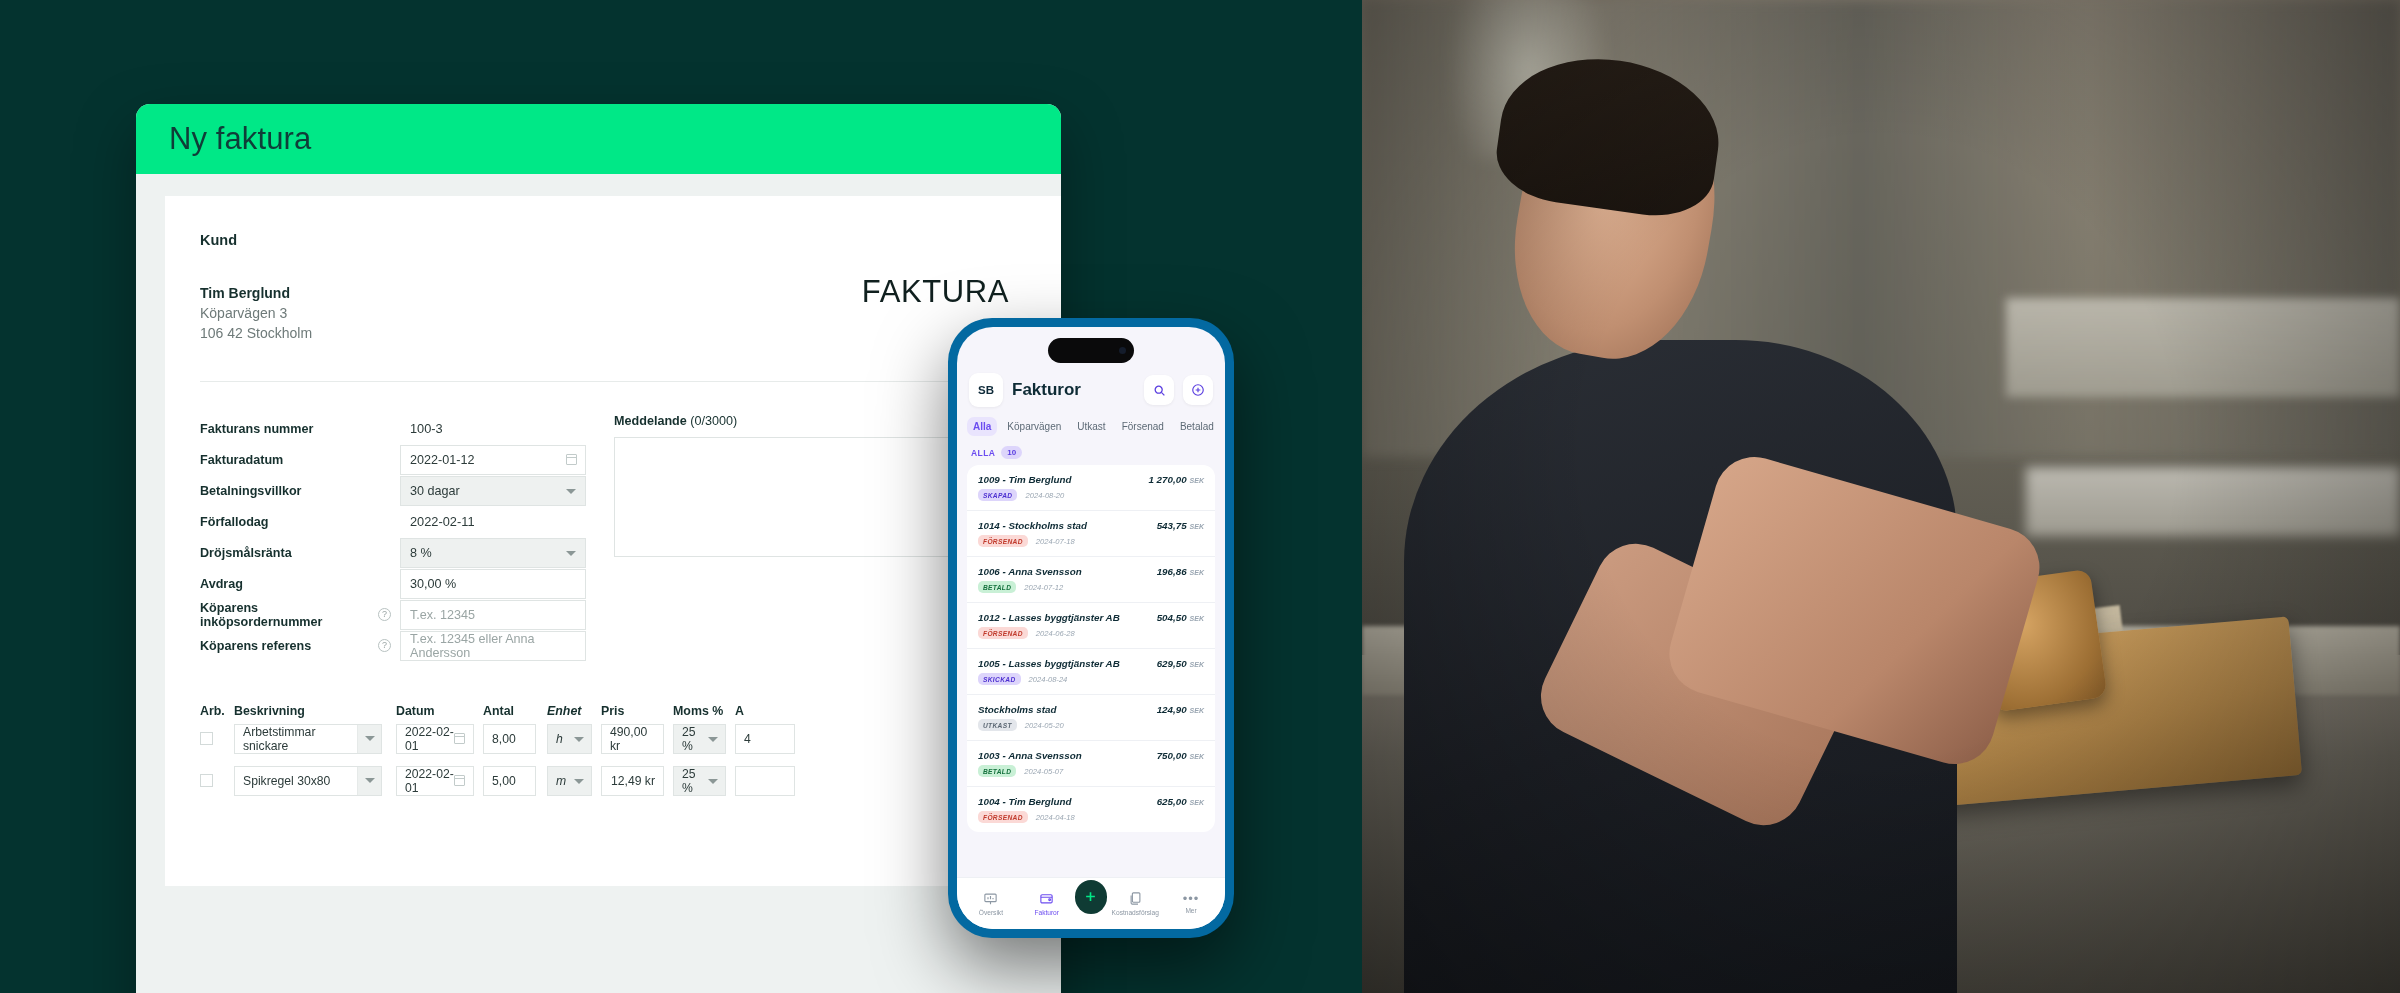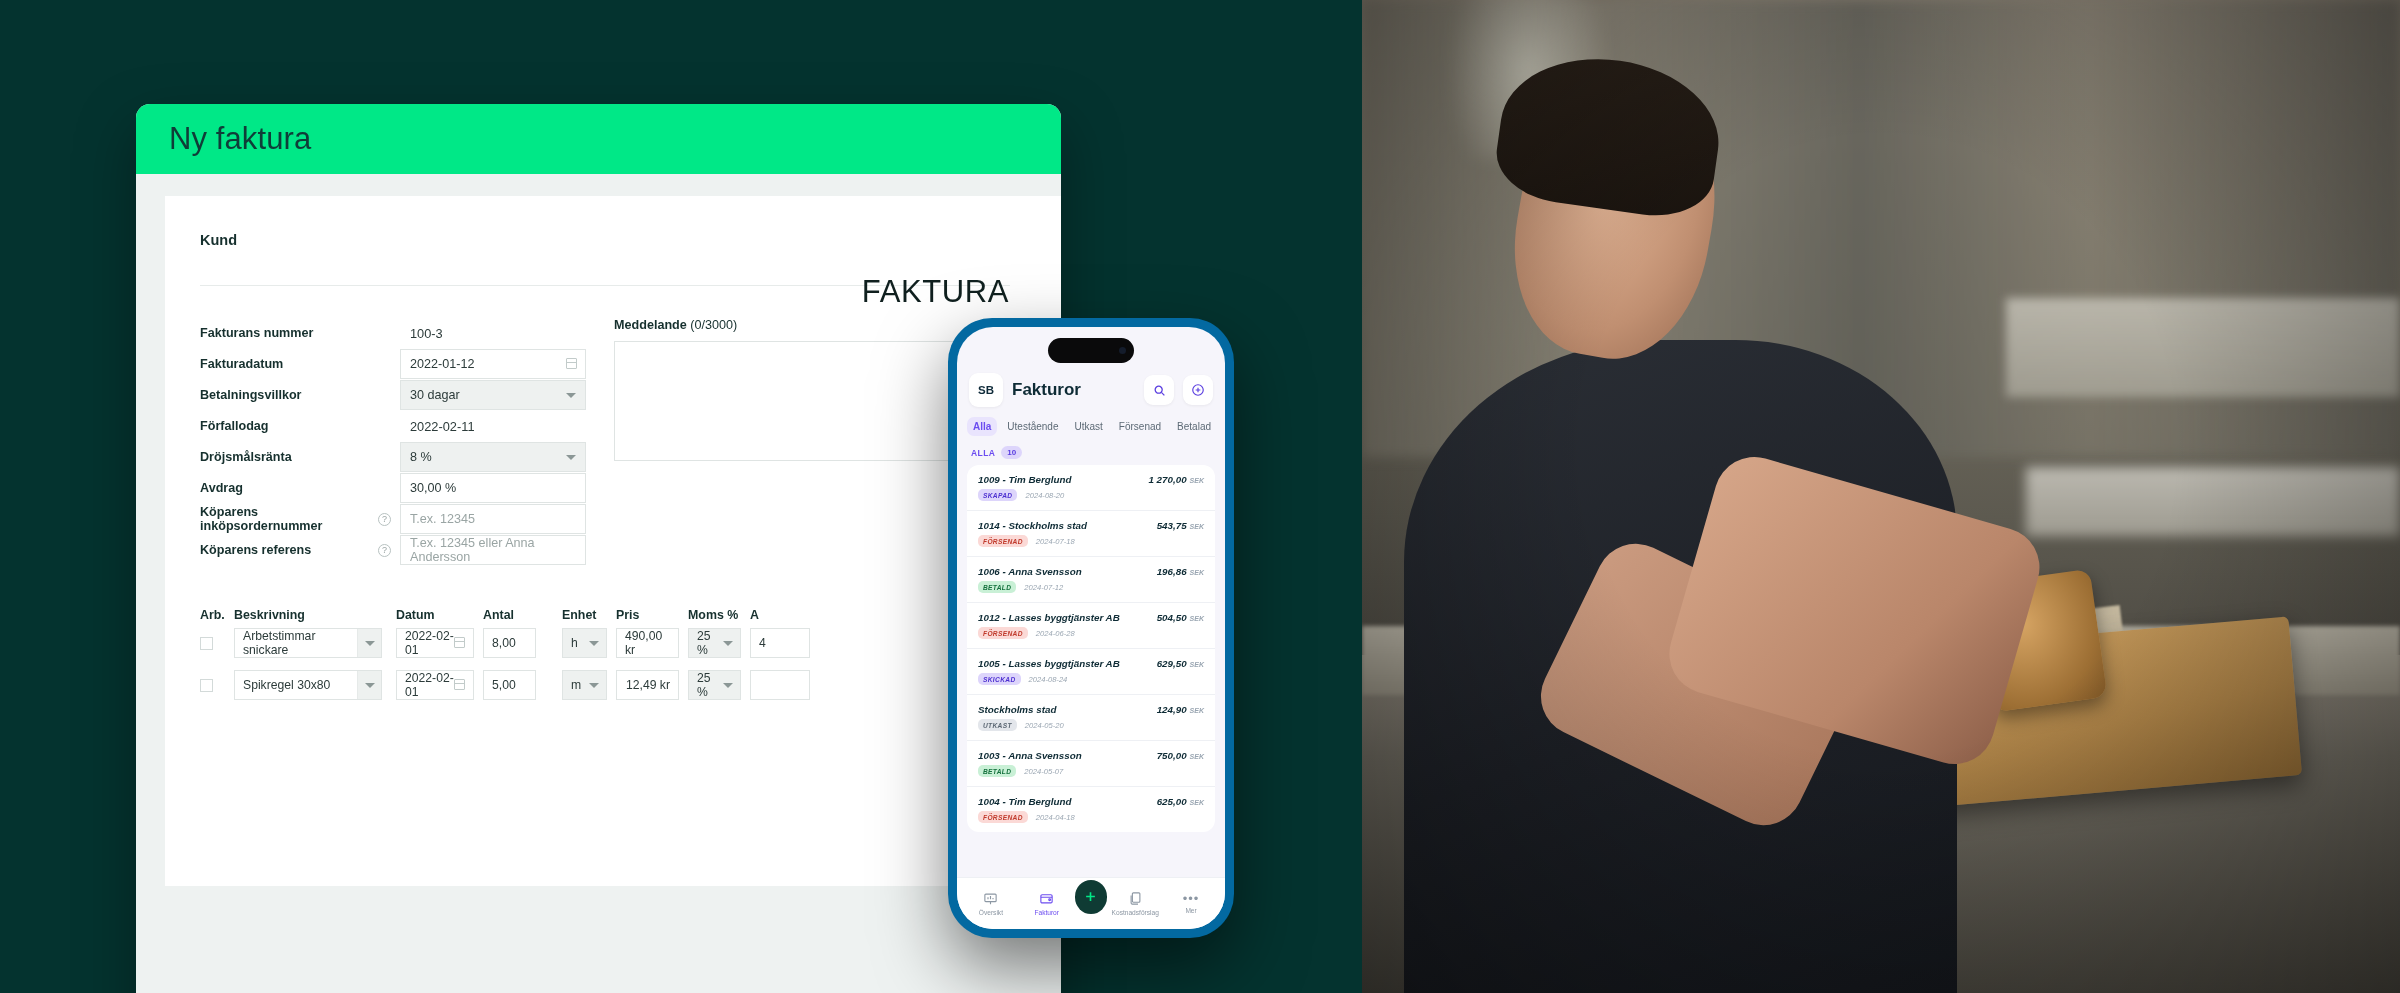--- a/index.html
+++ b/index.html
@@ -218,21 +218,21 @@
   .thead { display: flex; align-items: flex-end; height: 22px; }
   .th { font-size: 12.4px; font-weight: 700; color: #16302e; }
   .trow { display: flex; align-items: center; height: 42px; }
   .cb {
     width: 13px; height: 13px; border: 1px solid #d3dad9; background: #fff;
   }
   .c-arb   { width: 34px; flex:none; }
   .c-desc  { width: 148px; flex:none; }
   .c-date  { width: 78px; flex:none; margin-left: 14px; }
   .c-antal { width: 53px; flex:none; margin-left: 9px; }
-  .c-enhet { width: 45px; flex:none; margin-left: 26px; }
+  .c-enhet { width: 45px; flex:none; margin-left: 11px; font-style: italic; }
   .c-pris  { width: 63px; flex:none; margin-left: 9px; }
   .c-moms  { width: 53px; flex:none; margin-left: 9px; }
   .c-sum   { width: 60px; flex:none; margin-left: 9px; }
 
   .tin {
     height: 30px; border: 1px solid #dfe4e3; background: #fff;
     font-size: 12.2px; color: #2c3b3a;
     display: flex; align-items: center; padding: 0 8px;
     position: relative; width: 100%;
   }
@@ -379,20 +379,25 @@
 
     <div class="desk-header">
       <div class="desk-title">Ny faktura</div>
     </div>
 
     <div class="desk-body">
       <div class="sheet">
 
         <div class="cust-label">Kund</div>
 
+        <div class="cust-block">
+          <div class="cust-name">Tim Berglund</div>
+          <div class="cust-line">Köparvägen 3</div>
+          <div class="cust-line">106 42 Stockholm</div>
+        </div>
 
         <div class="faktura-word">FAKTURA</div>
 
         <hr class="hr">
 
         <div class="cols">
 
           <div class="col-left">
 
             <div class="frow">
@@ -605,21 +610,21 @@
           <svg width="14" height="14" viewBox="0 0 24 24" fill="none" stroke="#5b3fe0" stroke-width="2">
             <circle cx="12" cy="12" r="9"></circle>
               <line x1="12" y1="8" x2="12" y2="16"></line>
               <line x1="8" y1="12" x2="16" y2="12"></line>
           </svg>
         </div>
       </div>
 
       <div class="tabs">
         <div class="tab active">Alla</div>
-        <div class="tab">Utestående</div>
+        <div class="tab">Köparvägen</div>
         <div class="tab">Utkast</div>
         <div class="tab">Försenad</div>
         <div class="tab">Betalad</div>
       </div>
 
       <div class="listhead">
         <div class="lbl">ALLA</div>
         <div class="pill-count">10</div>
       </div>
 

